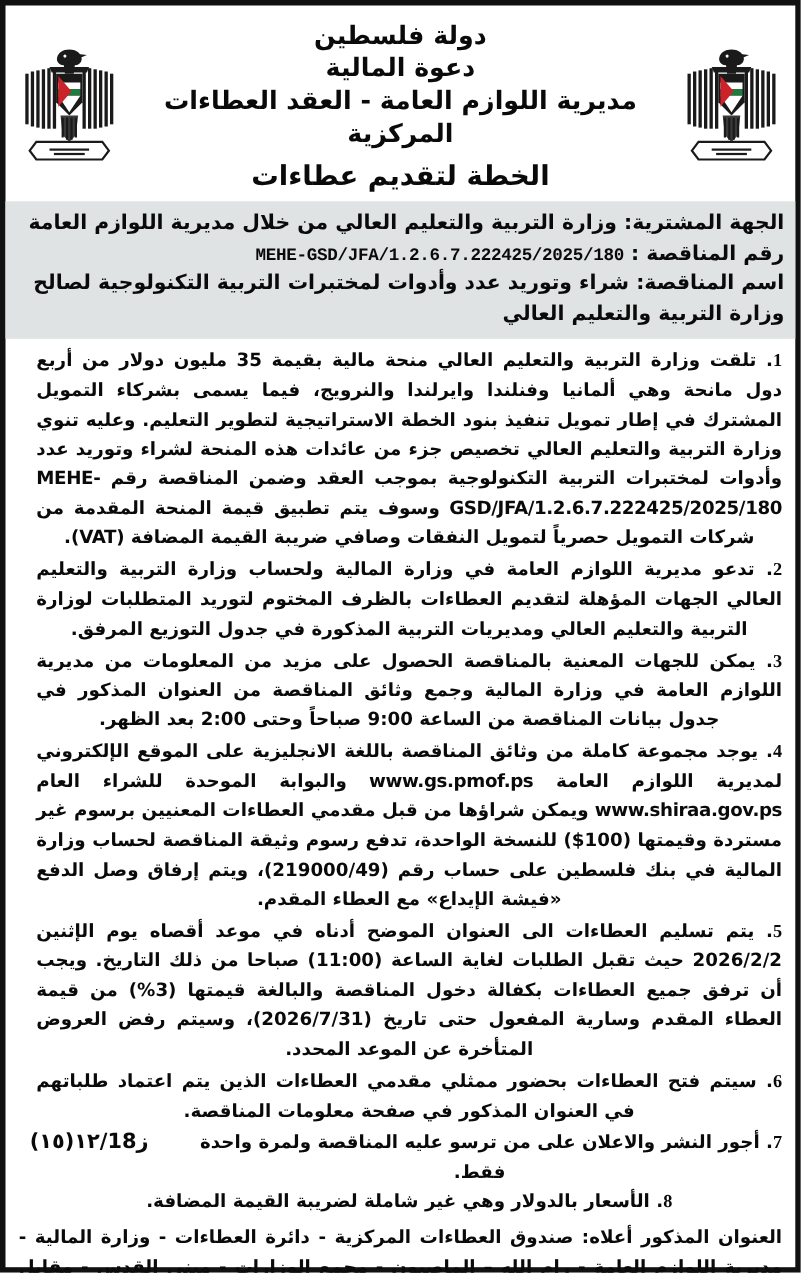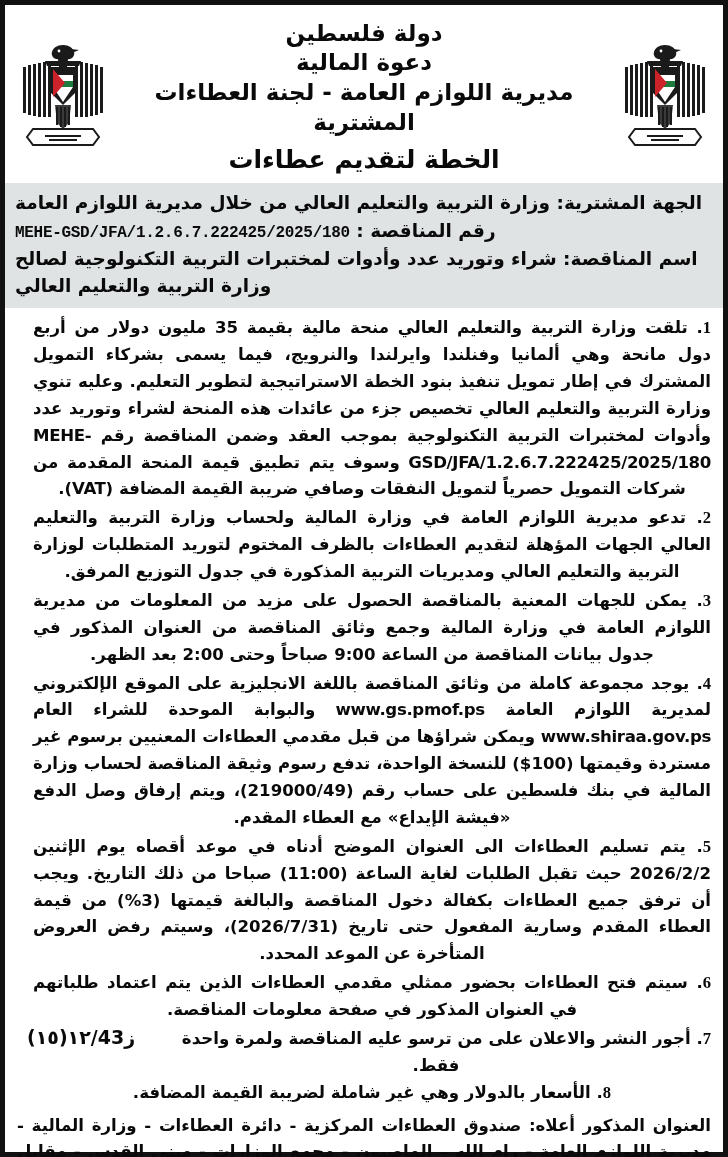--- a/index.html
+++ b/index.html
@@ -62,21 +62,21 @@
     font-size: 25px; font-weight: bold; line-height: 1.25;
     margin-top: 6px;
     letter-spacing: -0.3px;
   }
 
   
   .info-band {
     background: #dfe3e3;
     margin-top: 8px;
     padding: 6px 10px 8px 10px;
-    text-align: left;
+    text-align: right;
     flex: 0 0 auto;
   }
   .info-line {
     font-size: 18.5px;
     font-weight: bold;
     line-height: 1.5;
     letter-spacing: -0.3px;
   }
   .info-line .ltr {
     direction: ltr; unicode-bidi: embed;
@@ -195,21 +195,21 @@
             <rect x="30" y="94" width="36" height="2"></rect>
             <rect x="34" y="98" width="28" height="2"></rect>
           </g>
         </g>
       </svg>
     </div>
 
     <div class="header-titles">
       <div class="h-line1">دولة فلسطين</div>
       <div class="h-line2">دعوة المالية</div>
-      <div class="h-line3">مديرية اللوازم العامة - لجنة العطاءات المشترية</div>
+      <div class="h-line3">مديرية اللوازم العامة - العقد العطاءات المركزية</div>
       <div class="h-invite">الخطة لتقديم عطاءات</div>
     </div>
 
     <div class="emblem">
       <svg width="96" height="108" viewBox="0 0 96 108" aria-hidden="true">
         <g>
           <path d="M48 4 C42 4 38 7 37 11 C36 14 38 17 41 18 L48 19 L55 18 C58 17 60 14 59 11 C58 7 54 4 48 4 Z" fill="#1a1a1a"></path>
           <path d="M56 8 L64 9 L57 12 Z" fill="#1a1a1a"></path>
           <circle cx="44" cy="10" r="1.4" fill="#ffffff"></circle>
           <path d="M43 18 L53 18 L52 26 L44 26 Z" fill="#1a1a1a"></path>
@@ -285,21 +285,21 @@
       <span class="num">5</span><span>. </span><span>يتم تسليم العطاءات الى العنوان الموضح أدناه في موعد أقصاه يوم الإثنين 2026/2/2 حيث تقبل الطلبات لغاية الساعة (11:00) صباحا من ذلك التاريخ. ويجب أن ترفق جميع العطاءات بكفالة دخول المناقصة والبالغة قيمتها (3%) من قيمة العطاء المقدم وسارية المفعول حتى تاريخ (2026/7/31)، وسيتم رفض العروض المتأخرة عن الموعد المحدد.</span>
     </p>
     <p class="clause">
       <span class="num">6</span><span>. </span><span>سيتم فتح العطاءات بحضور ممثلي مقدمي العطاءات الذين يتم اعتماد طلباتهم في العنوان المذكور في صفحة معلومات المناقصة.</span>
     </p>
 
     <div class="clause-row">
       <p class="clause">
         <span class="num">7</span><span>. </span><span>أجور النشر والاعلان على من ترسو عليه المناقصة ولمرة واحدة فقط.</span>
       </p>
-      <span class="ref-code">ز١٢/43(١٥)</span>
+      <span class="ref-code">ز١٢/18(١٥)</span>
     </div>
 
     <p class="clause">
       <span class="num">8</span><span>. </span><span>الأسعار بالدولار وهي غير شاملة لضريبة القيمة المضافة.</span>
     </p>
   </div>
 
   <div class="footer">
     <p class="footer-addr">العنوان المذكور أعلاه:  صندوق العطاءات المركزية - دائرة العطاءات - وزارة المالية - مديرية اللوازم العامة - رام الله – الماصيون - مجمع الوزارات - مبنى القدس - مقابل مكتب رئيس الوزراء - الطابق السادس - هاتف: 2987112 - 02 فاكس: 2987056 - 02</p>
 

